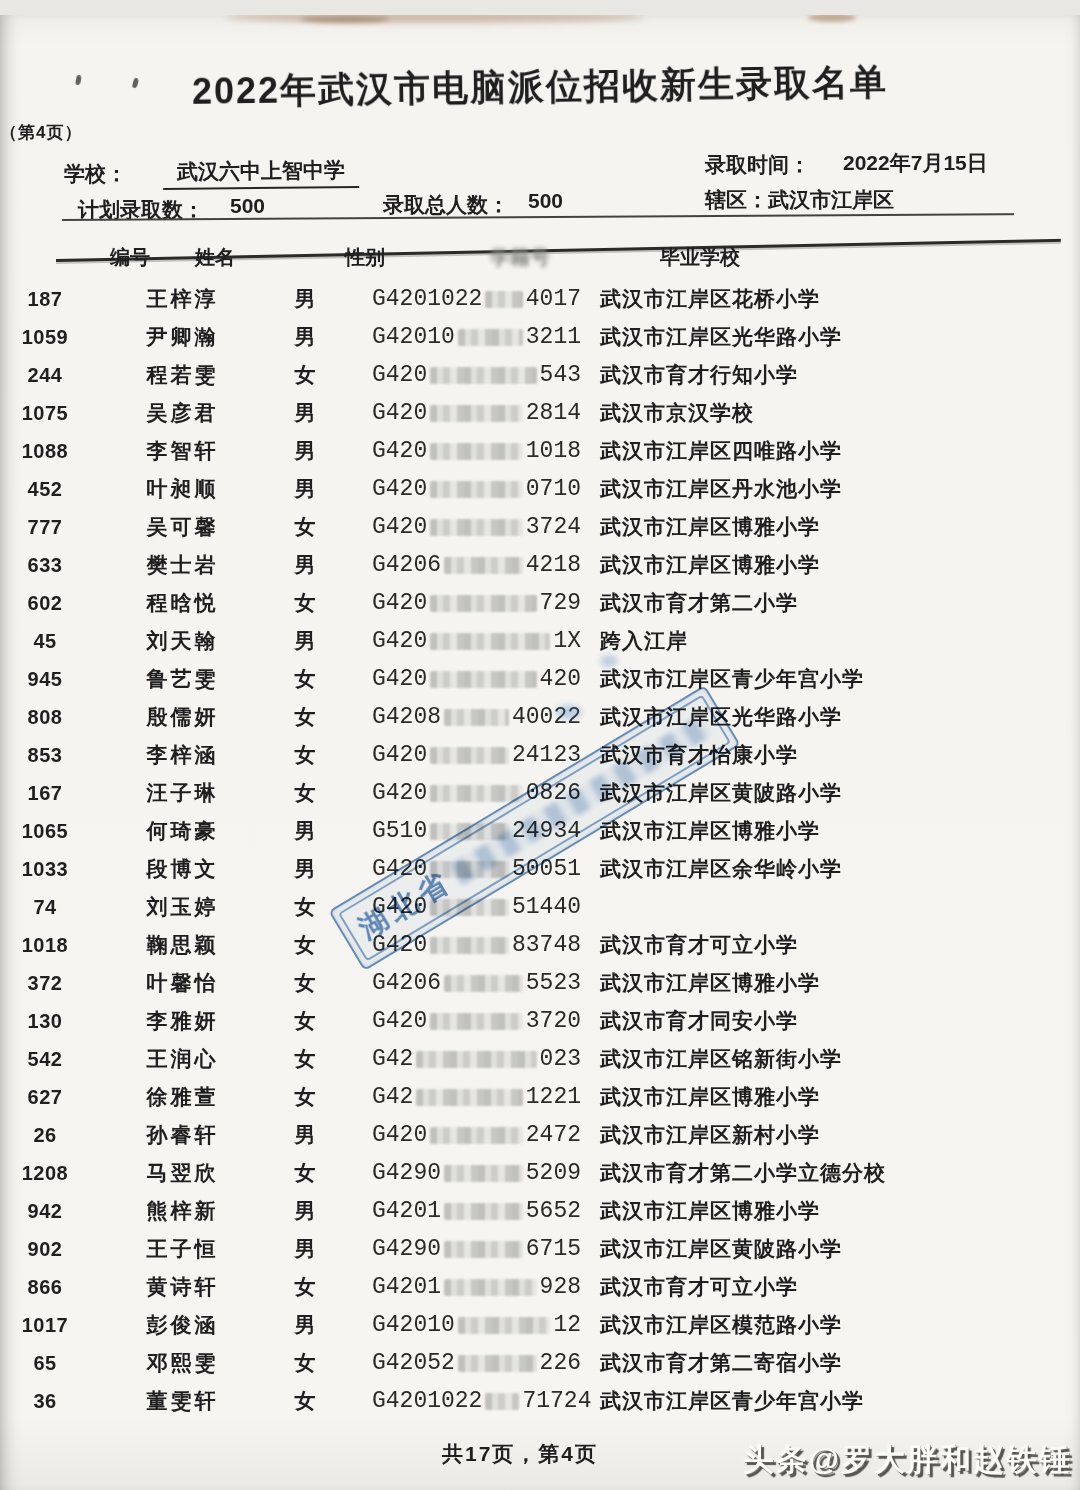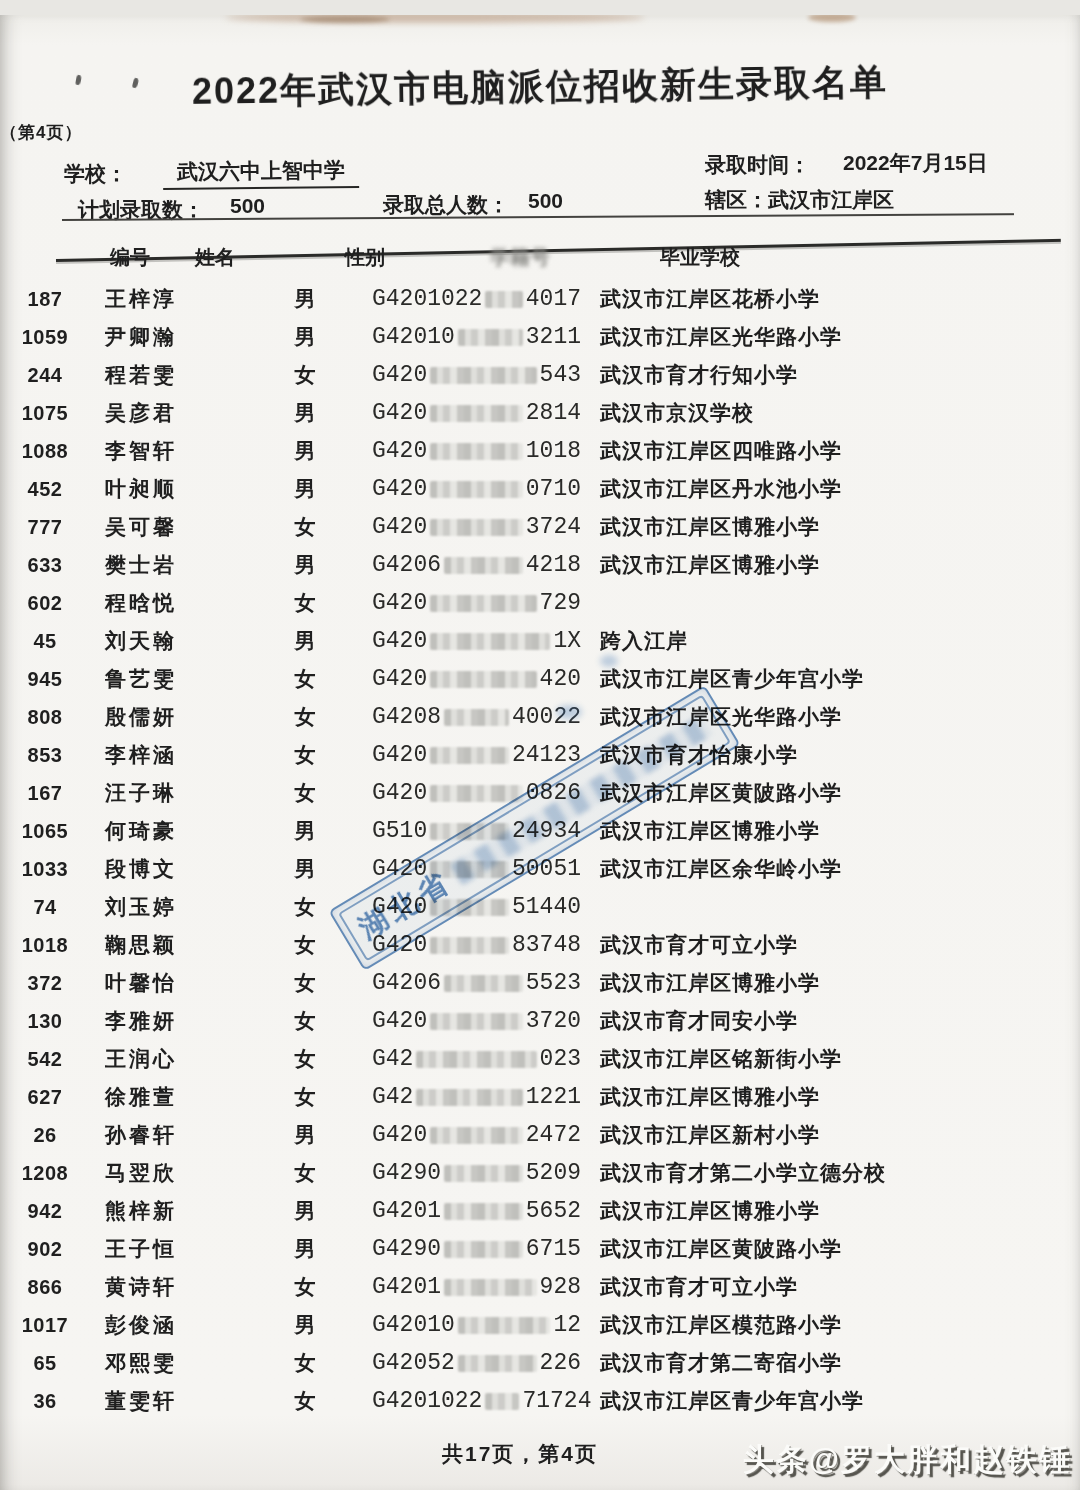--- a/index.html
+++ b/index.html
@@ -50,21 +50,21 @@
   .thead .h-no{text-align:right;}
   .thead .h-name{padding-left:45px;}
   .thead .h-gender{text-align:center;}
   .thead .h-sid{padding-left:80px;color:#8a8a86;filter:blur(2.2px);}
   .thead .h-school{padding-left:5px;}
 
   .tbody{margin-top:8px;}
   .trow{display:grid;grid-template-columns:90px 170px 90px 245px auto;height:38px;align-items:center;}
   .cell{white-space:nowrap;}
   .c-no{text-align:center;font-size:20px;font-weight:700;letter-spacing:.5px;}
-  .c-name{padding-left:15px;font-size:21px;font-weight:700;letter-spacing:3px;}
+  .c-name{padding-left:15px;font-size:21px;font-weight:700;letter-spacing:3px;text-align:center;}
   .c-gender{text-align:center;font-size:21px;font-weight:700;}
   .c-sid{display:flex;align-items:center;padding-left:22px;padding-right:14px;font-family:"Liberation Mono","DejaVu Sans Mono",monospace;font-size:23px;font-weight:400;color:#2a2a28;}
   .sid-blur{flex:1;height:17px;margin:0 3px;min-width:34px;border-radius:2px;
     background:repeating-linear-gradient(90deg,#b7b7b3 0 7px,#dcdcd8 7px 13px,#c6c6c2 13px 20px,#e4e4e0 20px 27px,#bfbfbb 27px 34px);
     filter:blur(1.1px);opacity:.85;}
   .c-school{padding-left:5px;font-size:21px;font-weight:700;letter-spacing:1px;}
 
   .page-footer{margin-top:20px;text-align:center;font-size:21px;font-weight:700;letter-spacing:2px;transform:translateX(-20px);}
 
   .stamp{
@@ -223,20 +223,21 @@
     </div>
       <div class="trow">
       <span class="cell c-no">602</span>
       <span class="cell c-name">程晗悦</span>
       <span class="cell c-gender">女</span>
       <span class="cell c-sid">
         <span class="sid-prefix">G420</span>
         <span class="sid-blur"></span>
         <span class="sid-suffix">729</span>
       </span>
+      <span class="cell c-school">武汉市育才第二小学</span>
     </div>
       <div class="trow">
       <span class="cell c-no">45</span>
       <span class="cell c-name">刘天翰</span>
       <span class="cell c-gender">男</span>
       <span class="cell c-sid">
         <span class="sid-prefix">G420</span>
         <span class="sid-blur"></span>
         <span class="sid-suffix">1X</span>
       </span>

